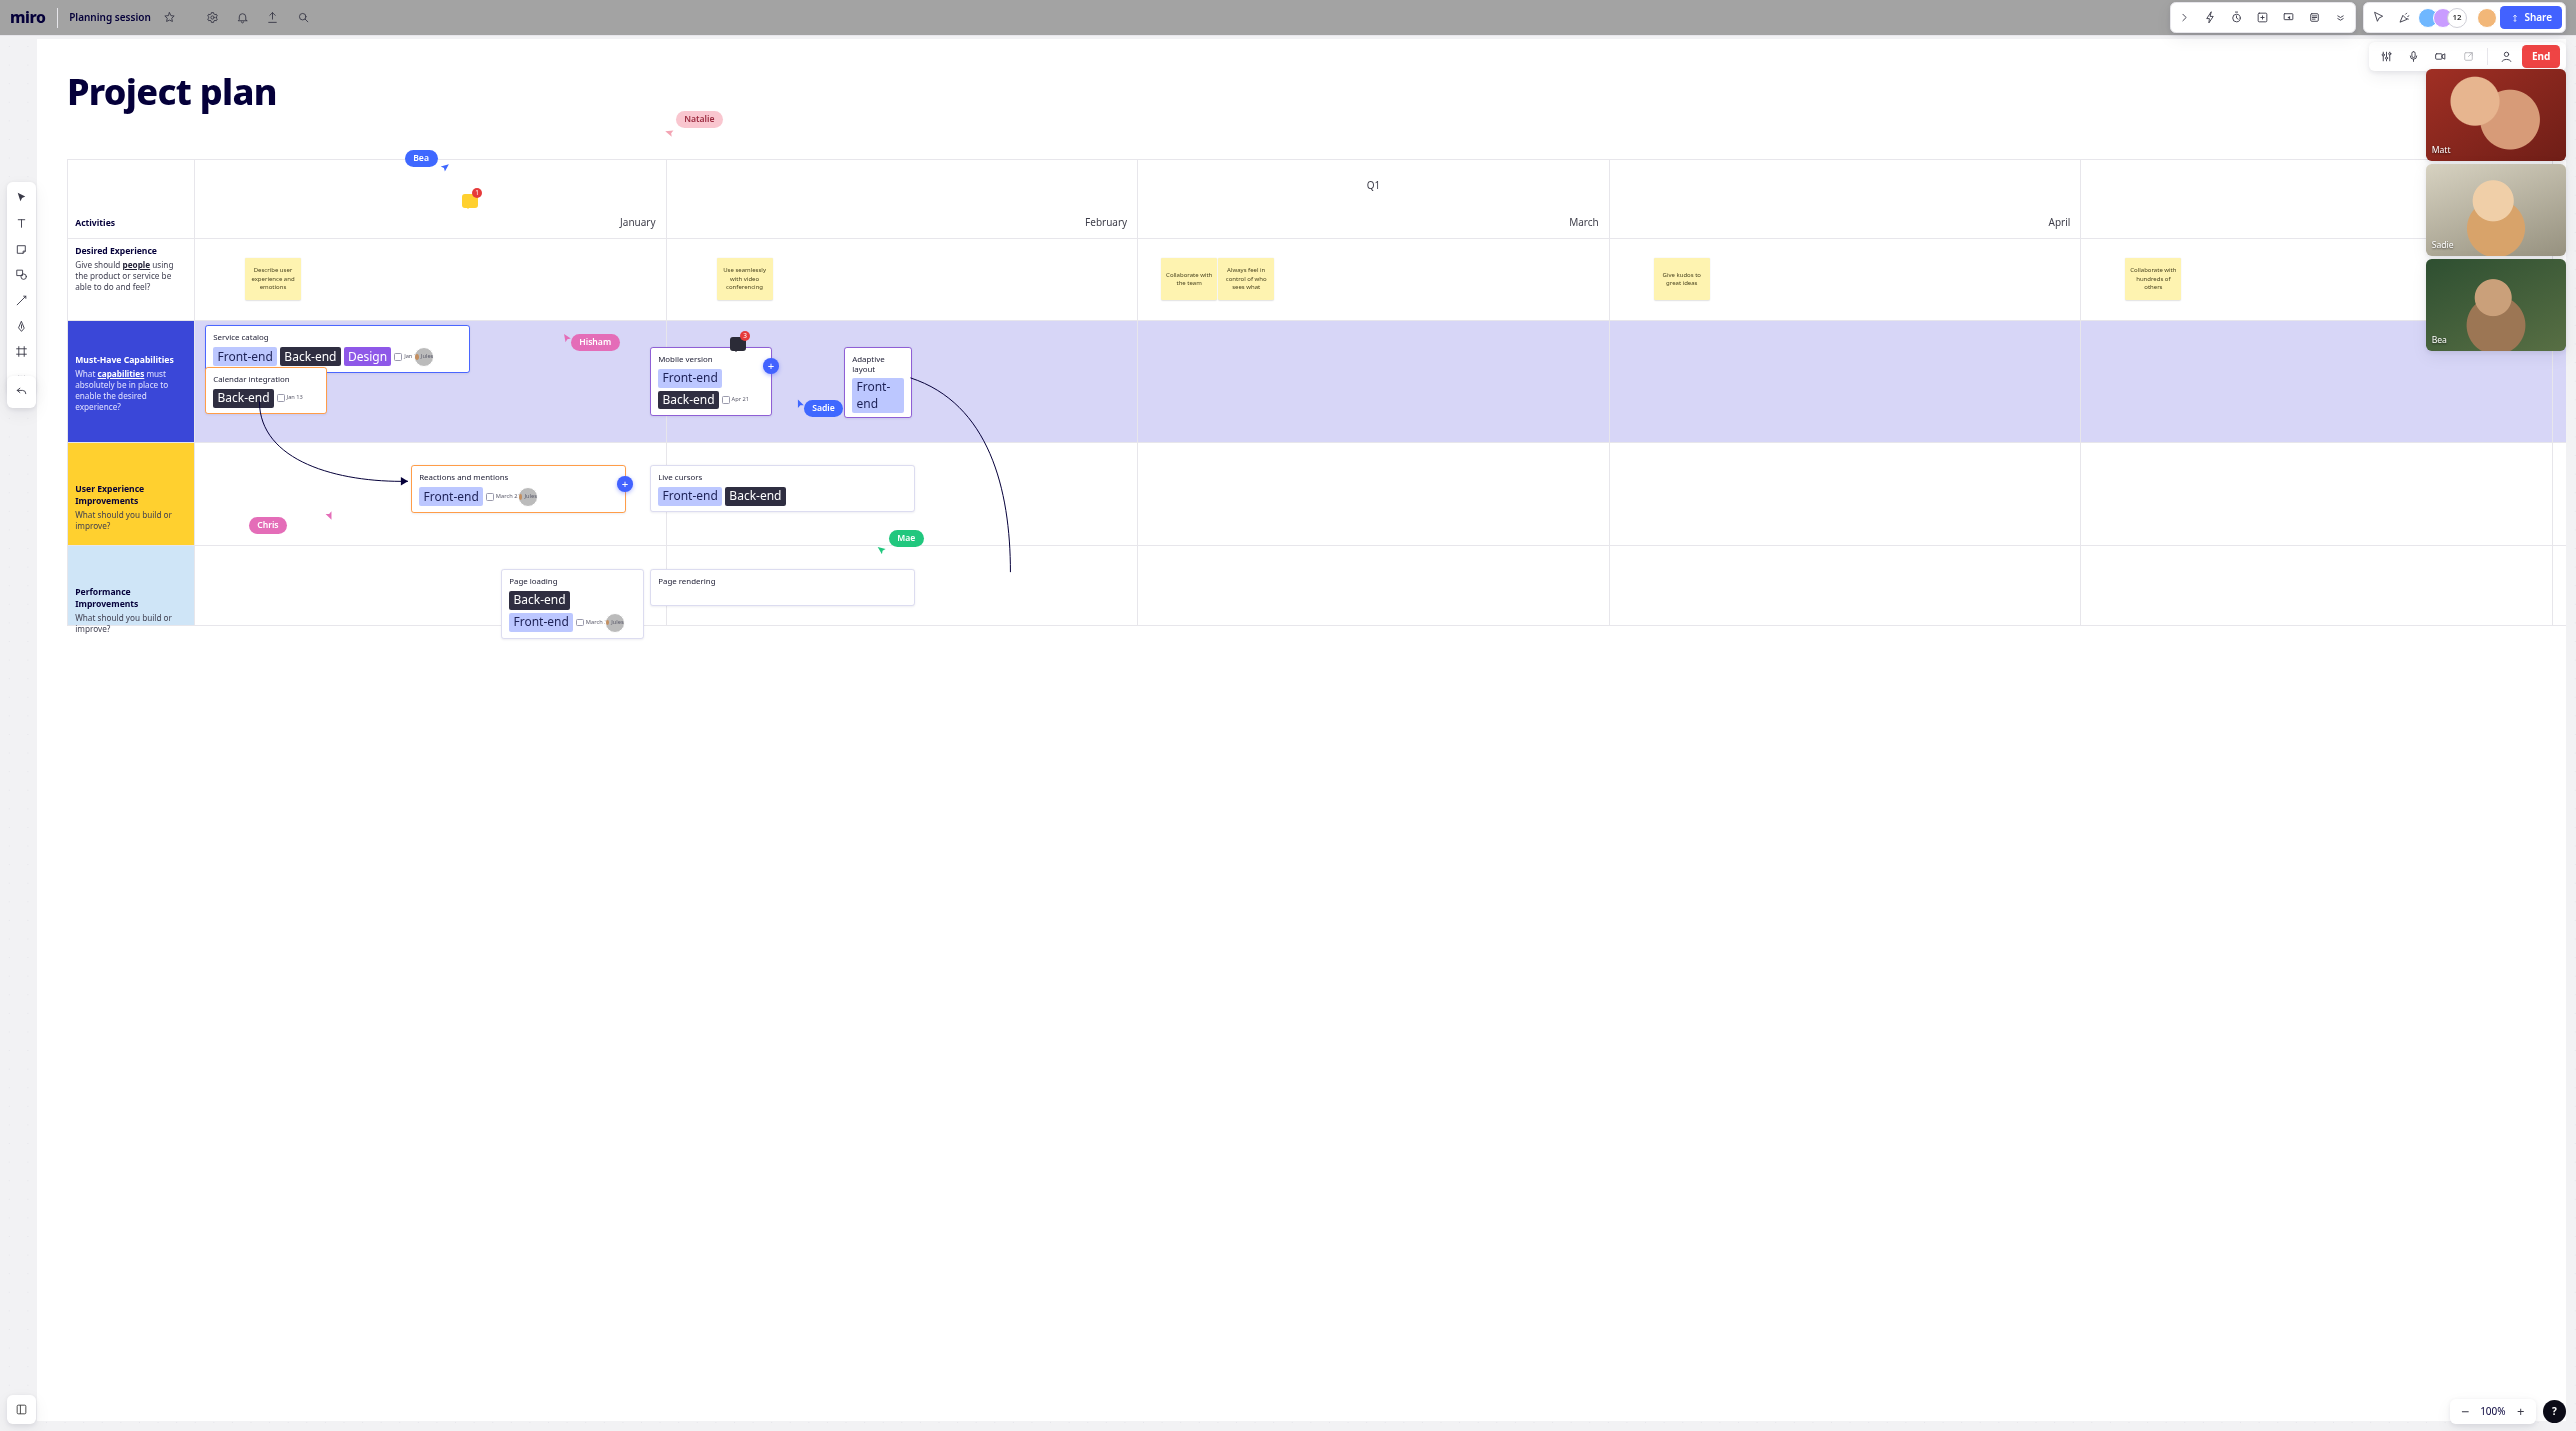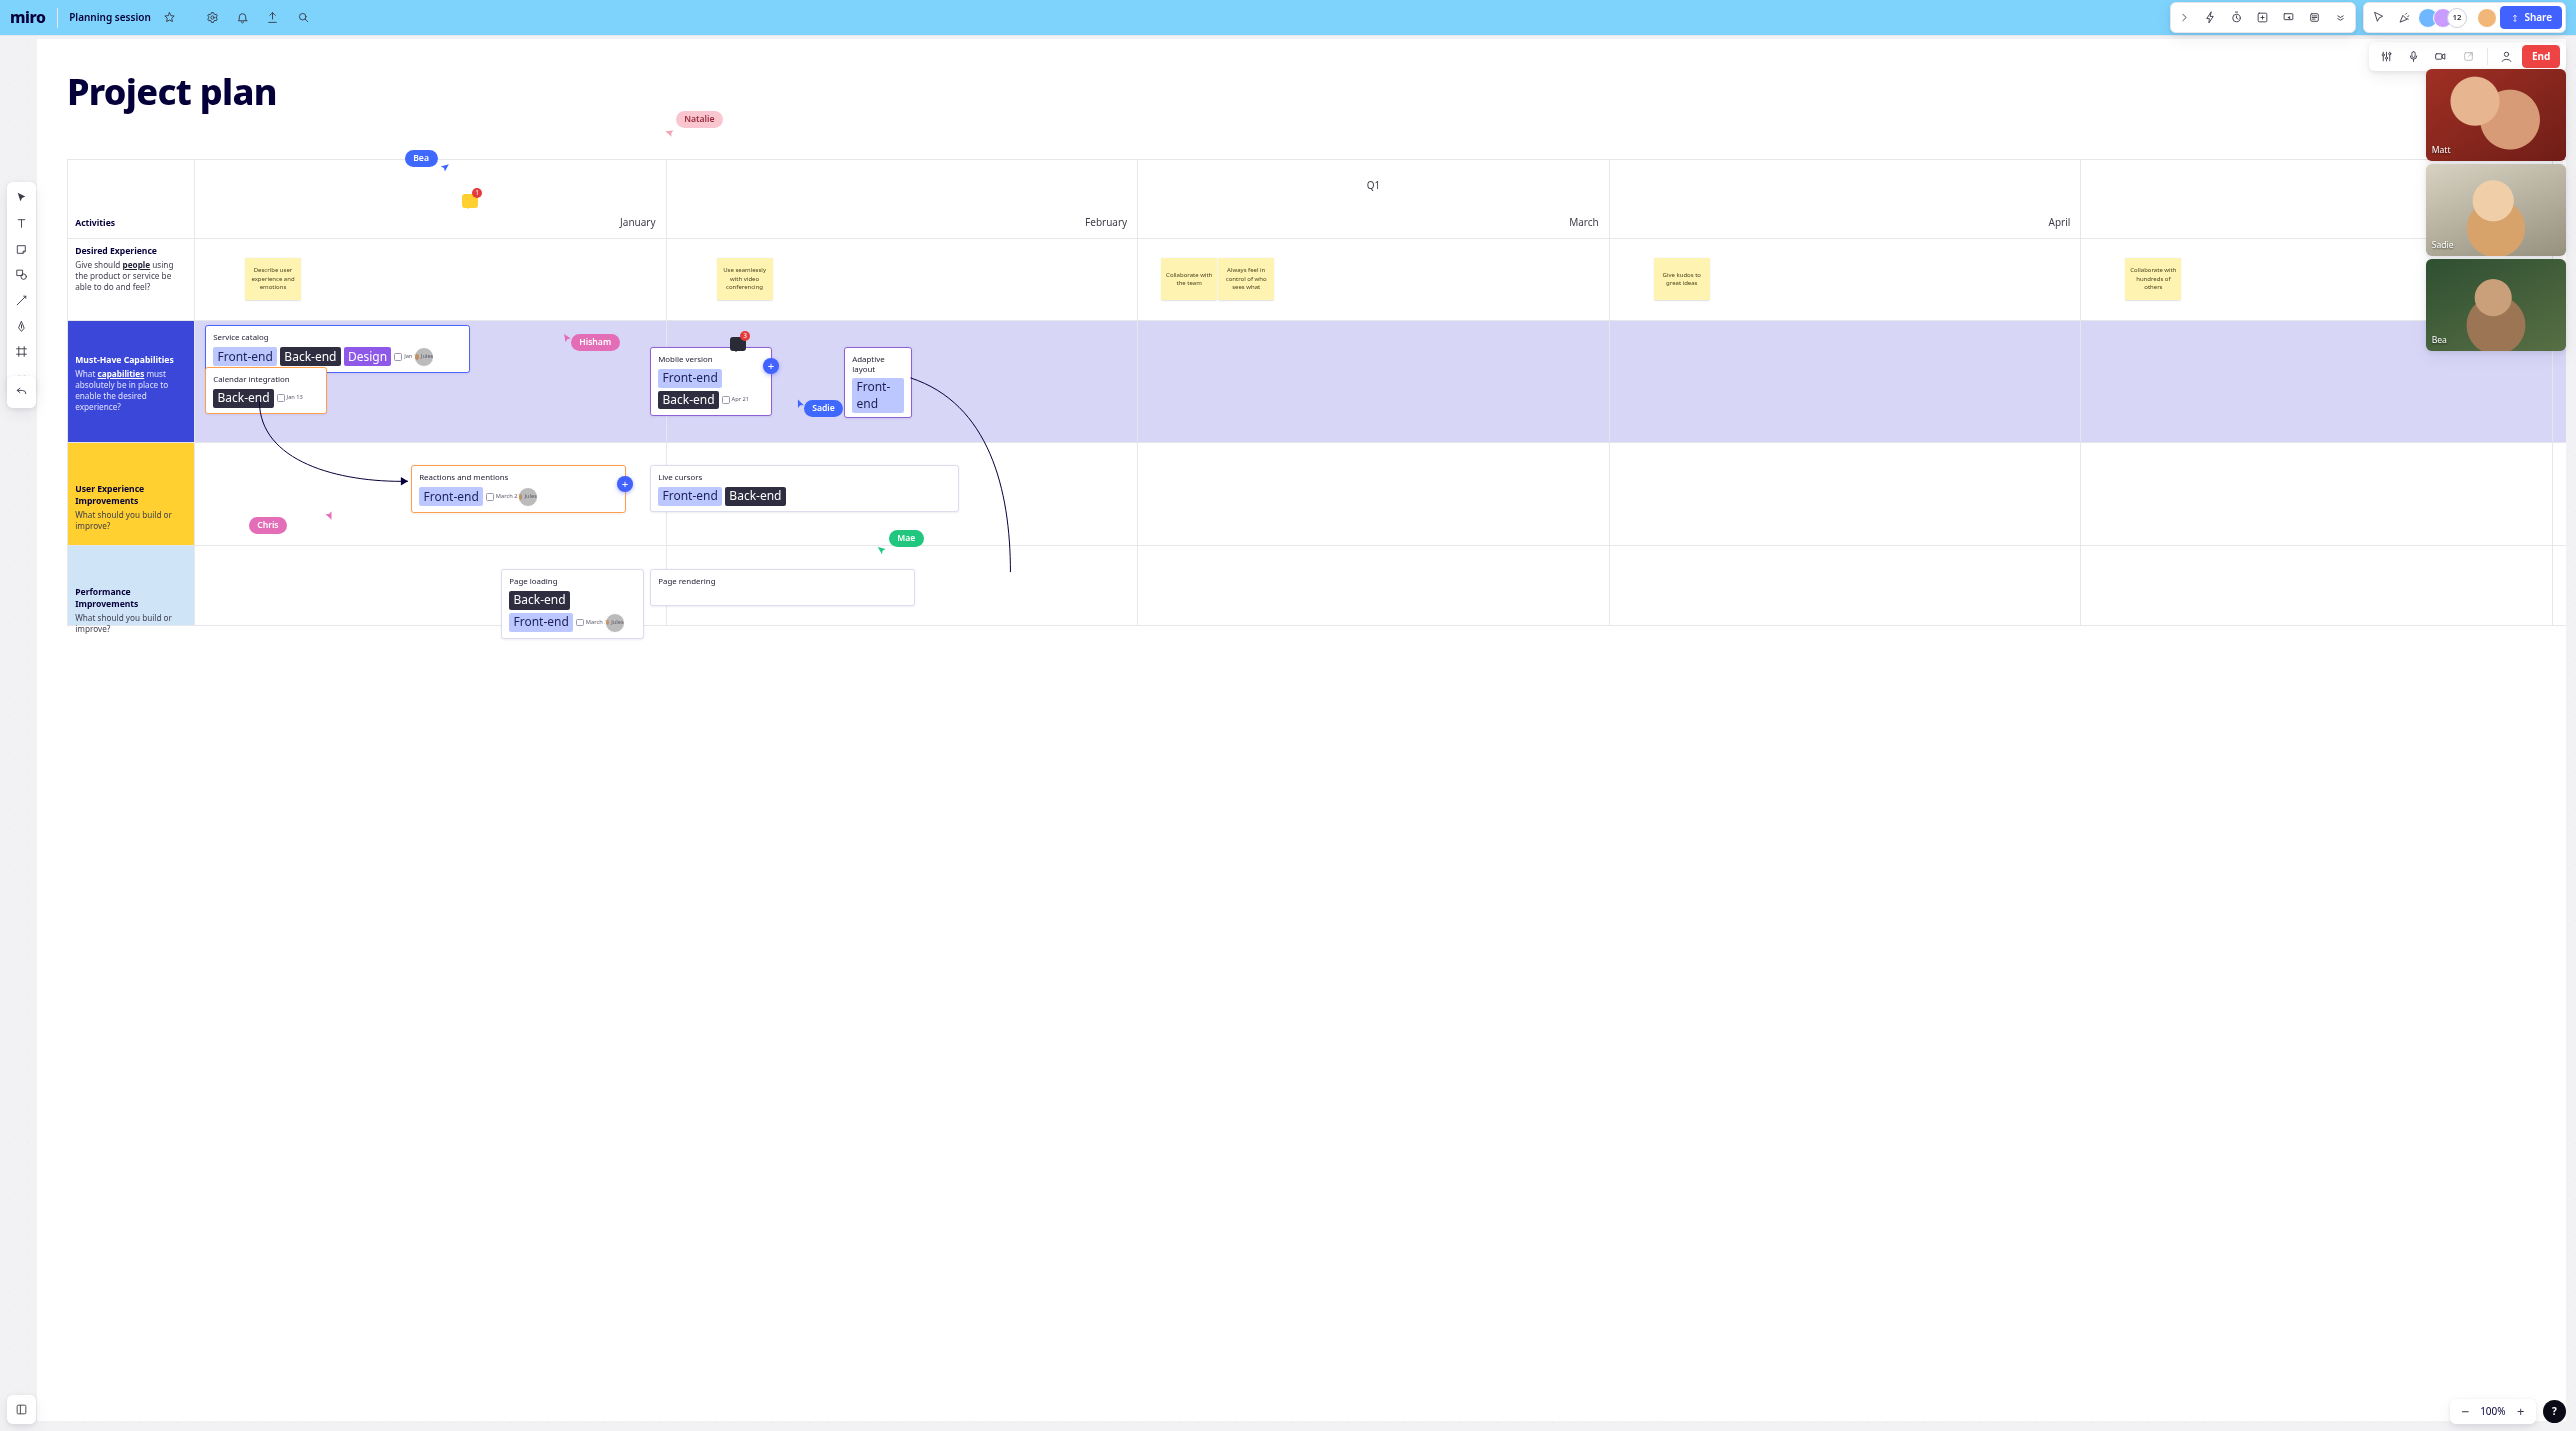--- a/index.html
+++ b/index.html
@@ -28,21 +28,21 @@
   body{
     font:10px/1.35 system-ui,-apple-system,Segoe UI,Roboto,Helvetica,Arial,sans-serif;
     color:var(--ink);background:var(--bg);position:relative;overflow:hidden;
   }
   
   body::before{content:"";position:absolute;inset:0;
     background-image:radial-gradient(#d4d4dd 0.7px,transparent 0.7px);
     background-size:18.6px 18.6px;opacity:.45;pointer-events:none;}
   
   .topbar{position:absolute;top:0;left:0;right:0;height:36px;display:flex;align-items:center;
-    padding:0 10px;gap:7.2px;background:#7dd3fc;border-bottom:0.7px solid var(--border);z-index:50;}
+    padding:0 10px;gap:7.2px;background:#a3a3a3;border-bottom:0.7px solid var(--border);z-index:50;}
   .logo{font-weight:800;font-size:15.7px;letter-spacing:-0.4px;}
   .divider{width:0.7px;height:20px;background:var(--border);margin:0 4.3px;}
   .board-name{font-weight:600;}
   .icon-btn{width:23px;height:23px;border-radius:4.3px;display:flex;align-items:center;
     justify-content:center;color:#3a3a48;cursor:pointer;}
   .icon-btn svg{width:13px;height:13px;stroke:currentColor;fill:none;stroke-width:1.7;
     stroke-linecap:round;stroke-linejoin:round;}
   .spacer{flex:1;}
   .cluster{display:flex;align-items:center;gap:2.9px;padding:2.9px;background:#fff;
     border:0.7px solid var(--border);border-radius:5.7px;box-shadow:var(--shadow);}
@@ -516,21 +516,21 @@
   <div class="card sel-orange" style="top:426px;left:374px;width:215px;">
     <div class="ct">Reactions and mentions</div>
     <div class="chips">
         <span class="chip fe-lt">Front-end</span>
       <span class="meta">March 21</span>
       <span class="meta av">Jules</span>
       </div>
     <div class="plus-btn" style="top:10px;right:-7.9px;">+</div>
   </div>
 
-  <div class="card" style="top:426px;left:613px;width:309px;">
+  <div class="card" style="top:426px;left:613px;width:265px;">
     <div class="ct">Live cursors</div>
     <div class="chips">
         <span class="chip fe-lt">Front-end</span>
       <span class="chip be">Back-end</span>
       </div>
   </div>
 
   <div class="card" style="top:530px;left:464px;width:143px;">
     <div class="ct">Page loading</div>
     <div class="chips">

